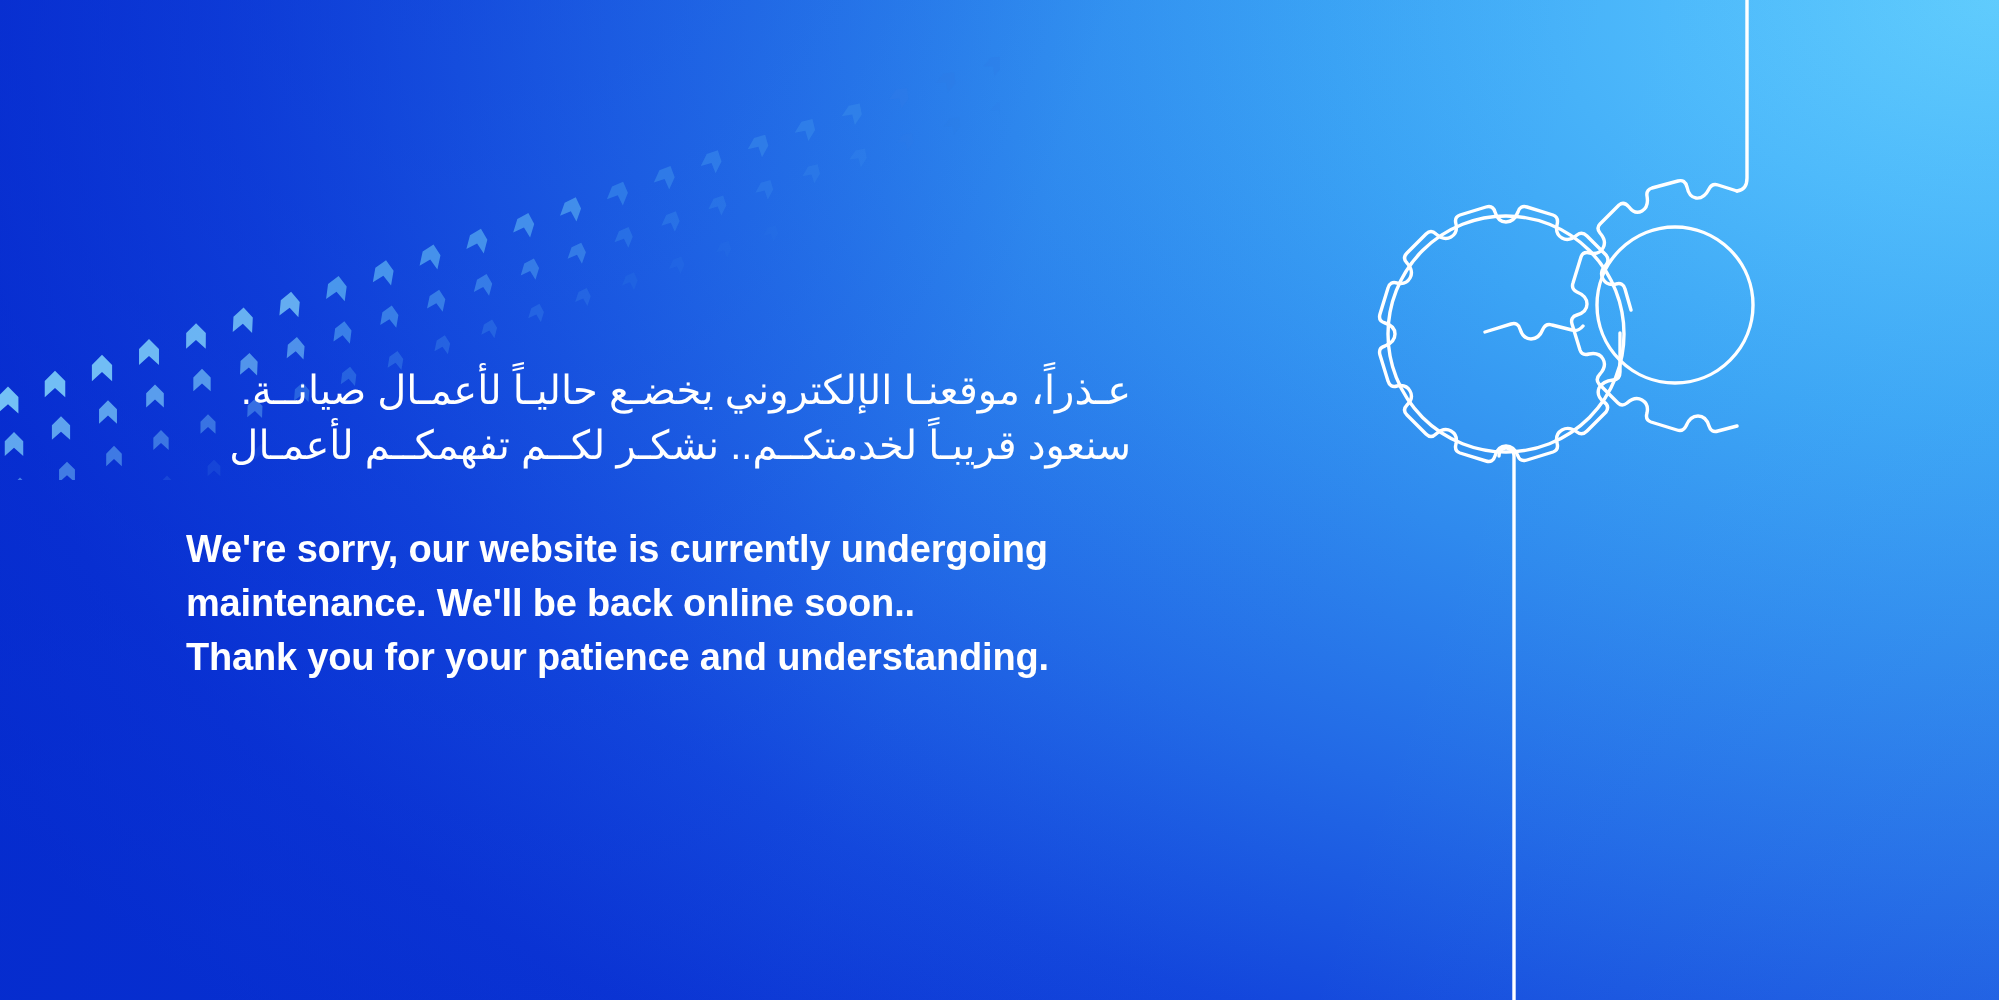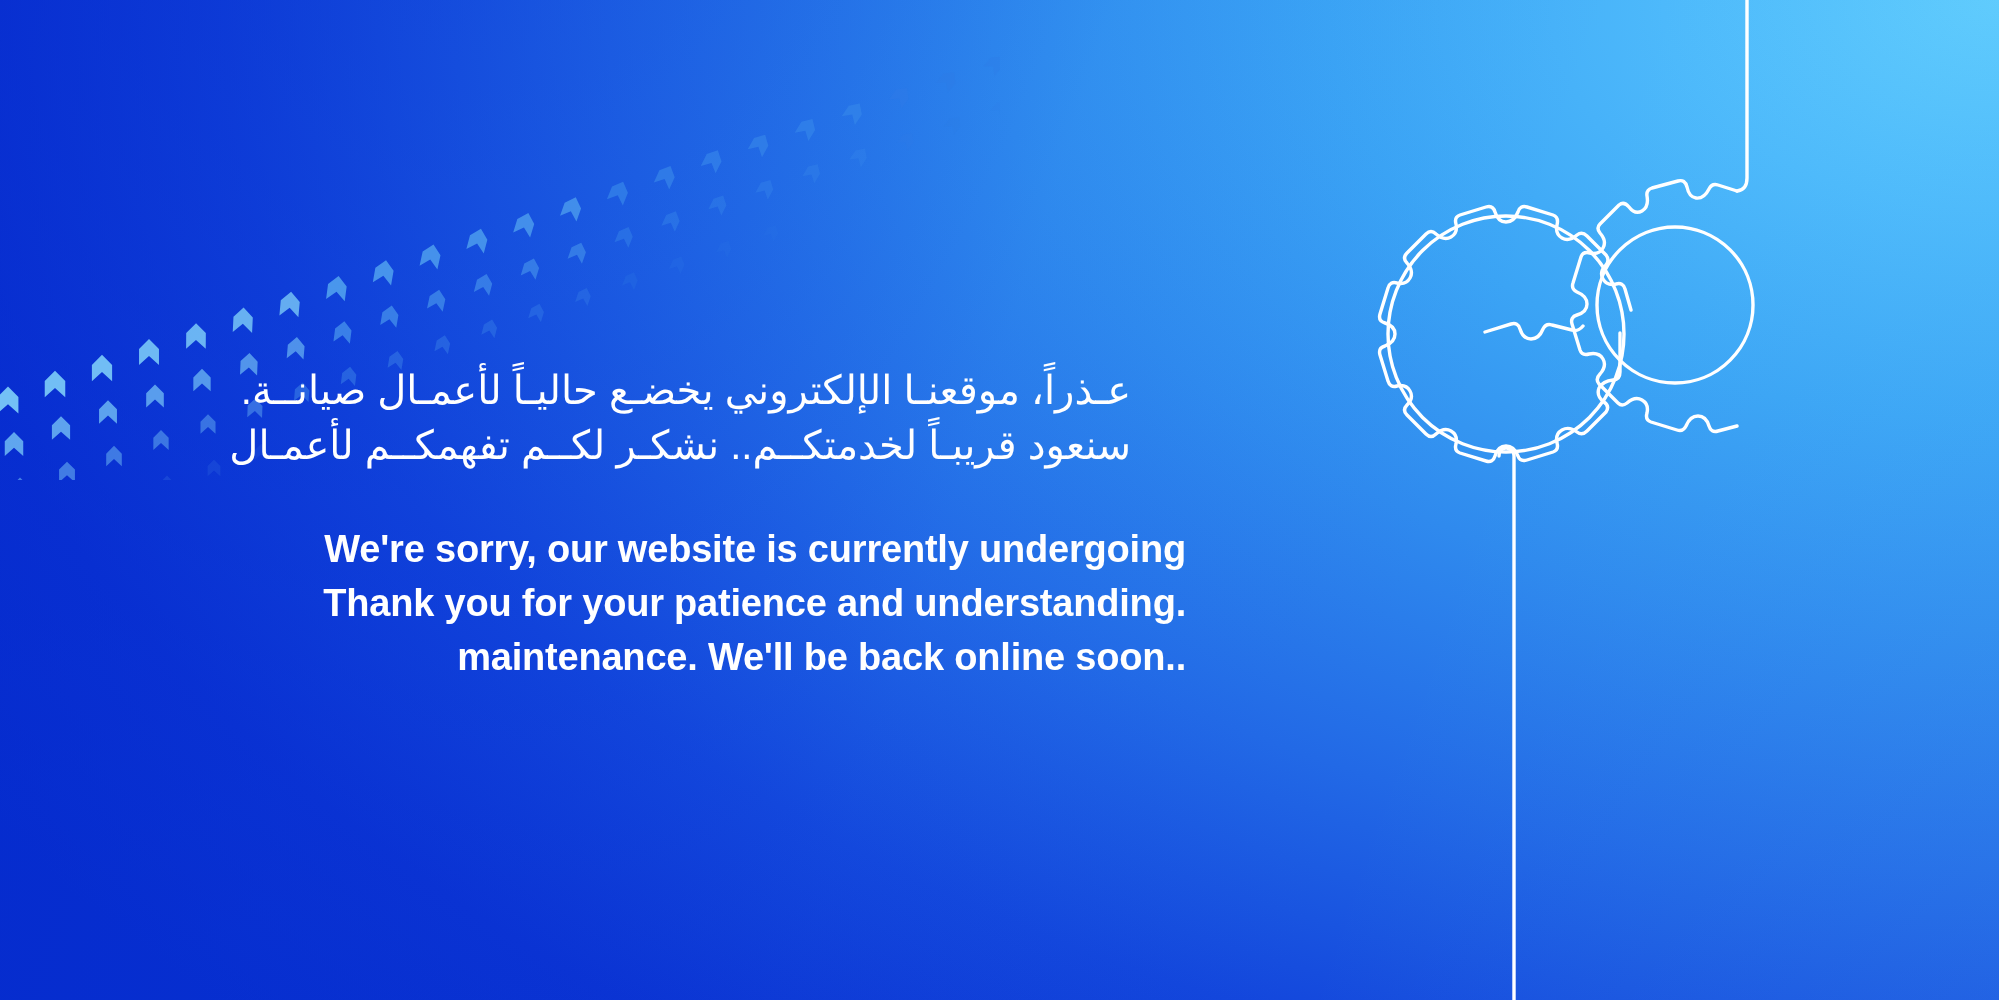--- a/index.html
+++ b/index.html
@@ -88,21 +88,20 @@
     direction:ltr;
     text-align:left;
   }
   .en-line {
     color:#ffffff;
     font-size:38px;
     line-height:1.42;
     font-weight:700;
     letter-spacing:-0.2px;
     white-space:nowrap;
-    text-align:right;
   }
 </style>
 </head>
 <body>
 
 <div id="stage">
 
   <div class="bg-gradient"></div>
   <div class="bg-gradient2"></div>
 
@@ -227,19 +226,19 @@
 
   <div class="content">
 
     <div class="ar-block">
       <div class="ar-line">عـذراً، موقعنـا الإلكتروني يخضـع حاليـاً لأعمـال صيانــة.</div>
       <div class="ar-line">سنعود قريبـاً لخدمتكــم.. نشكـر لكــم تفهمكــم لأعمـال</div>
     </div>
 
     <div class="en-block">
       <div class="en-line">We're sorry, our website is currently undergoing</div>
+      <div class="en-line">maintenance. We'll be back online soon..</div>
       <div class="en-line">Thank you for your patience and understanding.</div>
-      <div class="en-line">maintenance. We'll be back online soon..</div>
     </div>
 
   </div>
 
 </div>
 
 </body></html>

